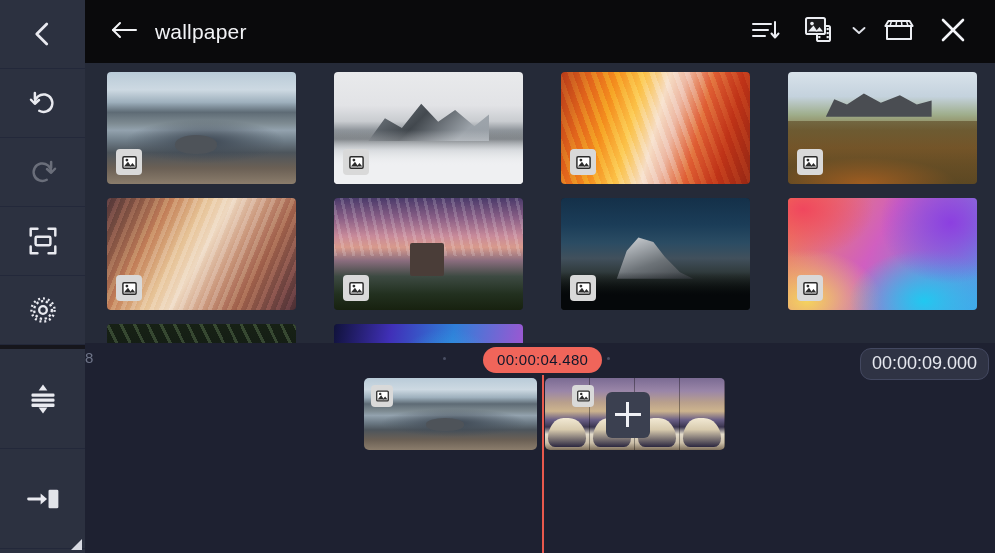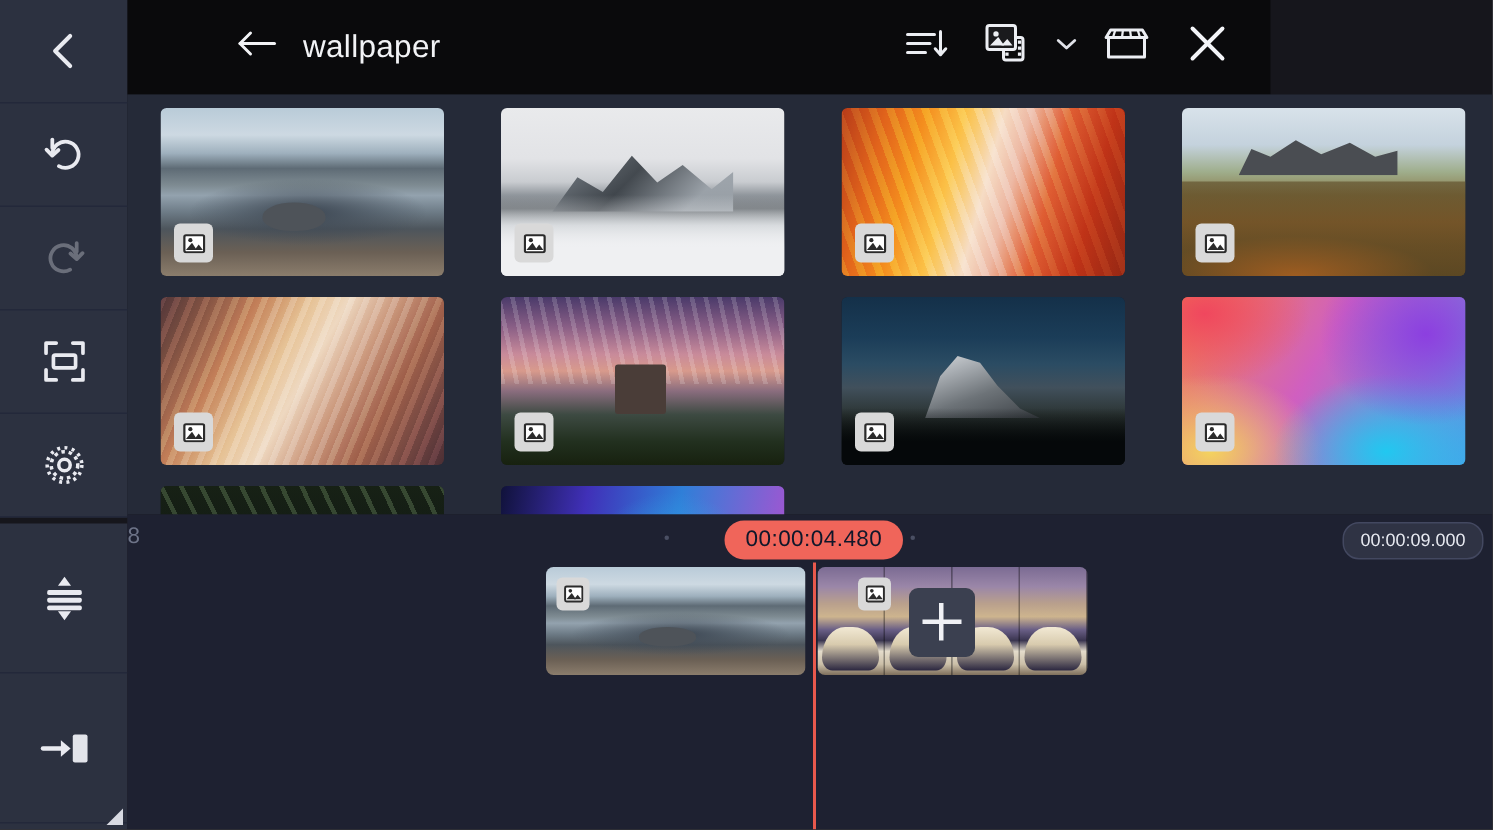--- a/index.html
+++ b/index.html
@@ -30,23 +30,23 @@
   .sb-btn.dim svg { opacity: .33; }
   #resize-grip {
     position: absolute; right: 3px; bottom: 3px;
     width: 0; height: 0;
     border-left: 11px solid transparent;
     border-bottom: 11px solid #d8dae2;
   }
 
   
   #header {
-    position: absolute; left: 85px; top: 0; width: 762px; height: 63px;
+    position: absolute; left: 85px; top: 0; width: 910px; height: 63px;
     background: #0a0a0c;
-    display: flex; align-items: center; padding-left: 47px;
+    display: flex; align-items: center;
   }
   #back-arrow { margin-left: 20px; width: 38px; display: flex; align-items: center; justify-content: center; }
   #panel-title {
     margin-left: 12px; color: #f2f3f6; font-size: 21px; letter-spacing: .2px;
   }
   #header-tools { margin-left: auto; display: flex; align-items: center; gap: 6px; padding-right: 18px; }
   .htool { width: 48px; height: 48px; display: flex; align-items: center; justify-content: center; }
   .htool.narrow { width: 20px; }
 
   
@@ -195,21 +195,21 @@
   .ruler-num { position: absolute; top: 6px; color: #6e7488; font-size: 15px; }
   #time-badge-current {
     position: absolute; top: 4px; left: 398px;
     background: #f0655a; color: #0f172a;
     font-size: 15px; padding: 4px 14px 5px; border-radius: 13px;
     letter-spacing: .3px; white-space: nowrap;
   }
   #time-badge-total {
     position: absolute; top: 5px; right: 6px;
     background: #2f3344; color: #e7e9f0;
-    font-size: 12px; padding: 4px 11px 5px; border-radius: 11px;
+    font-size: 18px; padding: 4px 11px 5px; border-radius: 11px;
     border: 1px solid #434860; white-space: nowrap;
   }
   #track { position: absolute; left: 0; top: 32px; width: 910px; height: 178px; }
 
   .clip {
     position: absolute; top: 3px; height: 72px;
     border-radius: 5px; overflow: hidden;
   }
   #clip-1 { left: 279px; width: 173px; }
   #clip-2 { left: 460px; width: 180px; }

